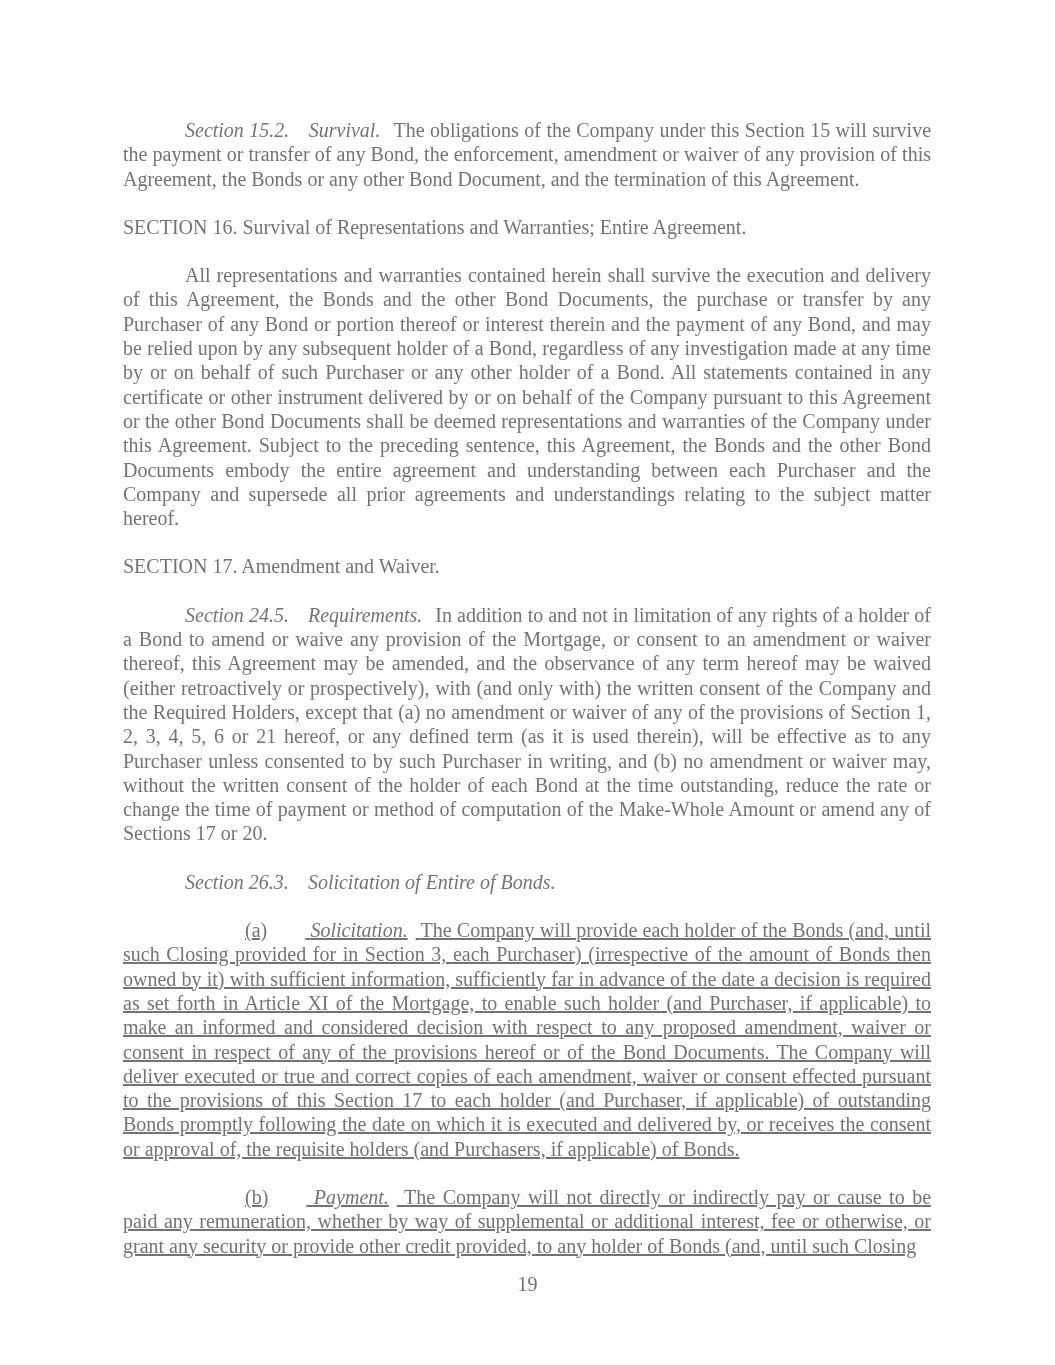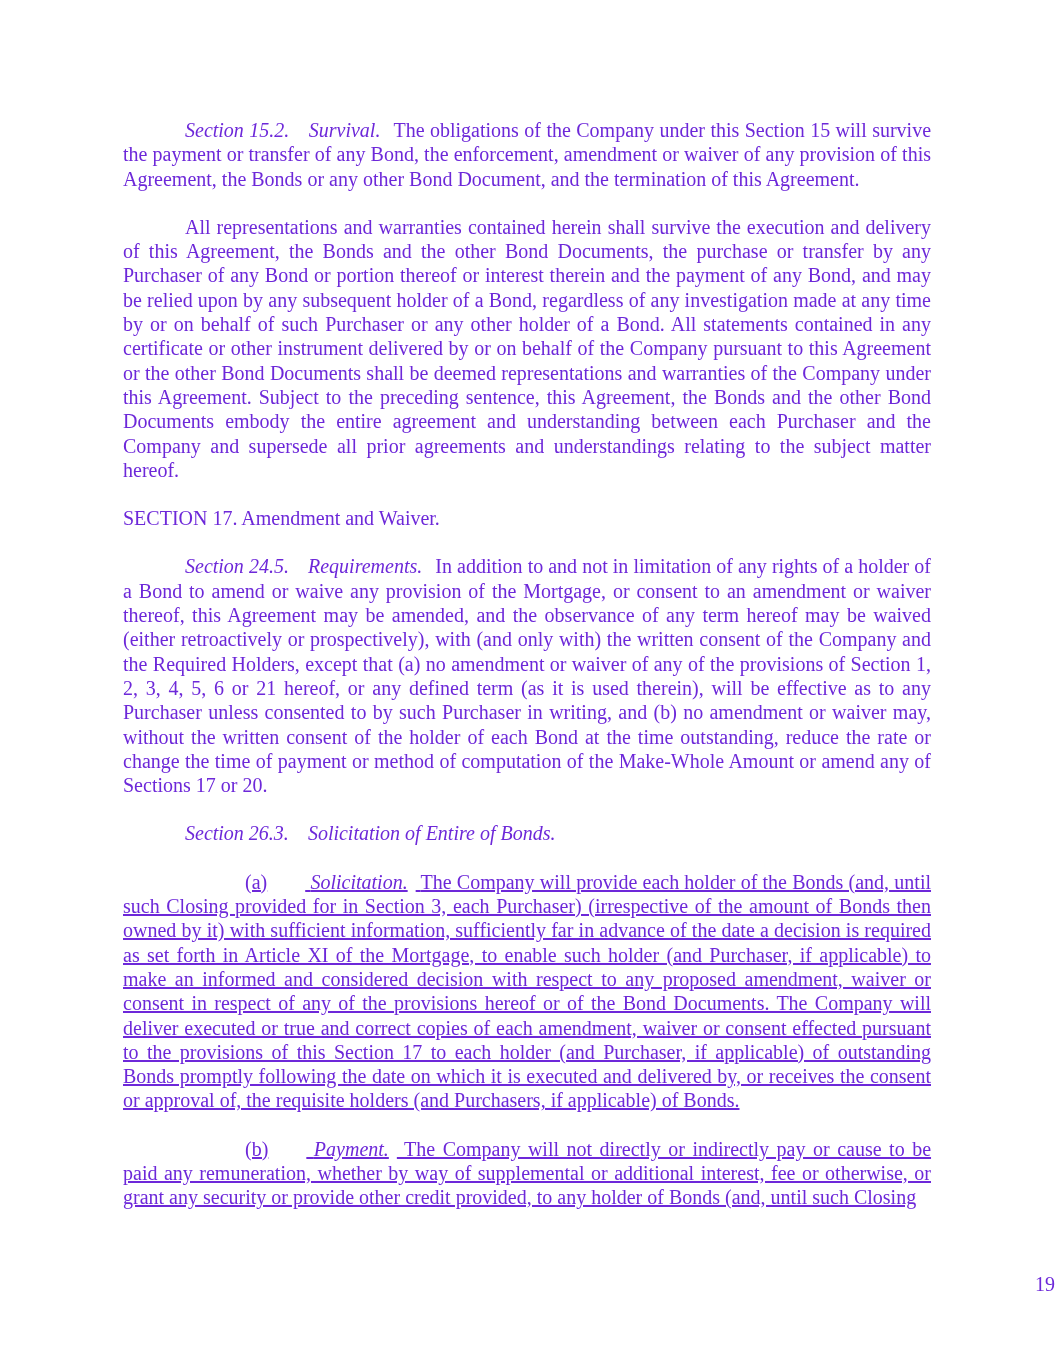--- a/index.html
+++ b/index.html
@@ -6,21 +6,21 @@
     margin: 0;
     padding: 0;
     background: #e8e8e8;
   }
   .page {
     position: relative;
     width: 1055px;
     height: 1365px;
     margin: 0 auto;
     background: #ffffff;
-    color: #6d28d9;
+    color: #737373;
     font-family: "Liberation Serif", serif;
     font-size: 20px;
     line-height: 24.3px;
     overflow: hidden;
   }
   .content {
     position: absolute;
     left: 123px;
     top: 118px;
     width: 808px;
@@ -52,36 +52,37 @@
     margin-right: 8px;
   }
   .list-label {
     margin-right: 38px;
   }
   .page-number {
     position: absolute;
     left: 0;
     width: 100%;
     top: 1272px;
-    text-align: right;
+    text-align: center;
     font-size: 20px;
   }
 </style>
 </head>
 <body>
 
 <div class="page">
   <div class="content">
 
     <p class="para indent">
       <span class="italic sec-label">Section 15.2.</span>
       <span class="italic title-gap">Survival.</span>
       <span>The obligations of the Company under this Section 15 will survive the payment or transfer of any Bond, the enforcement, amendment or waiver of any provision of this Agreement, the Bonds or any other Bond Document, and the termination of this Agreement.</span>
     </p>
 
+    <h2 class="heading">SECTION 16. Survival of Representations and Warranties; Entire Agreement.</h2>
 
     <p class="para indent">
       <span>All representations and warranties contained herein shall survive the execution and delivery of this Agreement, the Bonds and the other Bond Documents, the purchase or transfer by any Purchaser of any Bond or portion thereof or interest therein and the payment of any Bond, and may be relied upon by any subsequent holder of a Bond, regardless of any investigation made at any time by or on behalf of such Purchaser or any other holder of a Bond. All statements contained in any certificate or other instrument delivered by or on behalf of the Company pursuant to this Agreement or the other Bond Documents shall be deemed representations and warranties of the Company under this Agreement. Subject to the preceding sentence, this Agreement, the Bonds and the other Bond Documents embody the entire agreement and understanding between each Purchaser and the Company and supersede all prior agreements and understandings relating to the subject matter hereof.</span>
     </p>
 
     <h2 class="heading">SECTION 17. Amendment and Waiver.</h2>
 
     <p class="para indent">
       <span class="italic sec-label">Section 24.5.</span>
       <span class="italic title-gap">Requirements.</span>

